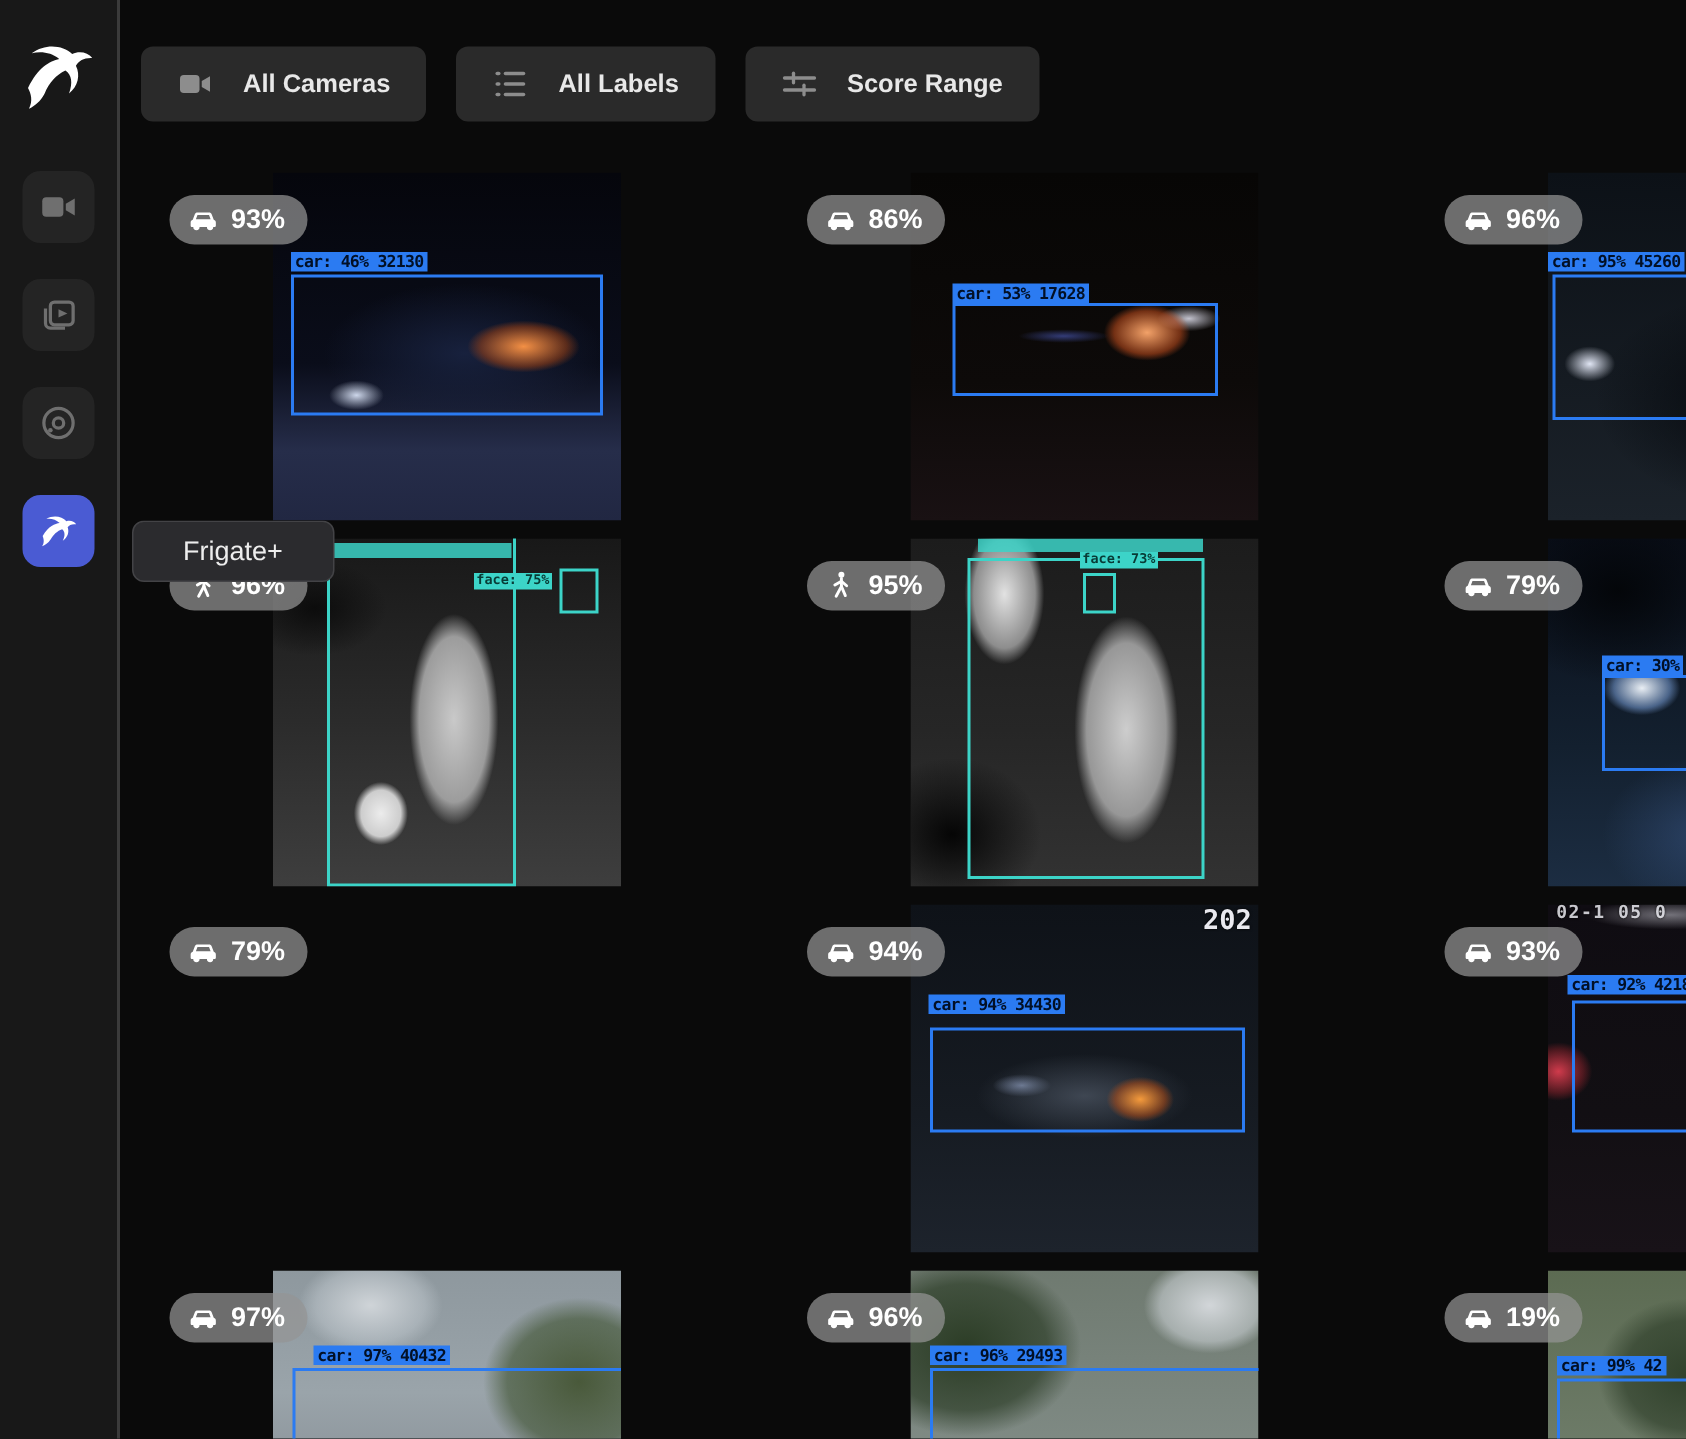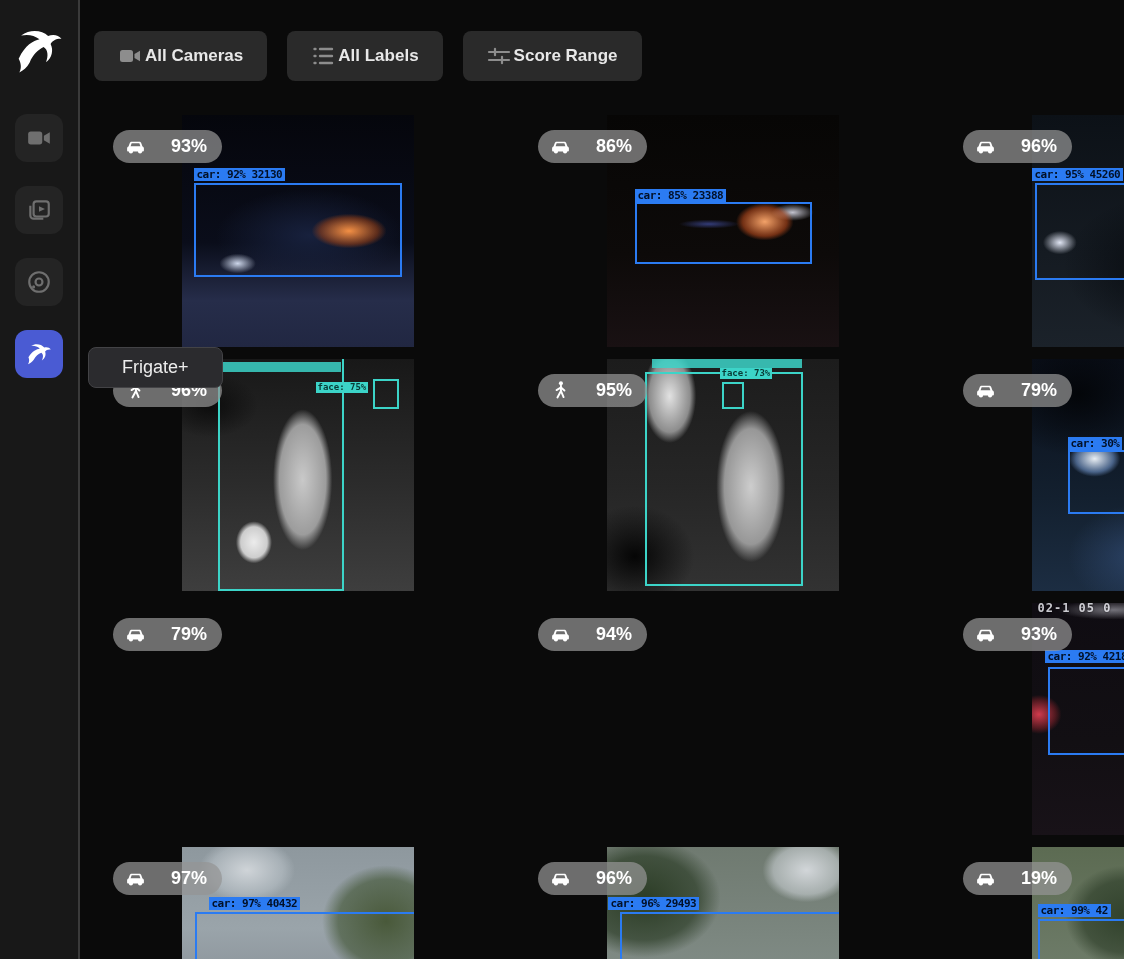--- a/index.html
+++ b/index.html
@@ -18,28 +18,28 @@
 
   
   .tooltip { position:fixed; left:88px; top:347px; z-index:50; background:#2b2b2e;
     border:1px solid #434346; border-radius:8px; padding:9px 33px; color:#ededed; font-size:18px; }
 
   
   .main { margin-left:82px; }
   .topbar { padding:31px 0 0 12px; display:flex; gap:20px; }
   .fbtn { height:50px; padding:0 24px; border:none; border-radius:8px; background:#2a2a2a;
     color:#e8e8e8; font-size:17px; font-weight:700; font-family:inherit;
-    display:inline-flex; align-items:center; gap:3px; cursor:pointer; }
+    display:inline-flex; align-items:center; gap:20px; cursor:pointer; }
   .fbtn svg { width:24px; height:24px; color:#8d8d8d; }
 
   
   .grid { margin:34px 0 0 3px; display:grid; grid-template-columns:repeat(3,425px); row-gap:12px; }
   .cell { position:relative; height:232px; display:flex; justify-content:center; }
   .badge { position:absolute; left:28px; top:15px; z-index:5; display:inline-flex; align-items:center;
-    gap:25px; background:rgba(148,148,148,.72); border-radius:9999px; padding:6px 15px 6px 12px;
+    gap:8px; background:rgba(148,148,148,.72); border-radius:9999px; padding:6px 15px 6px 12px;
     color:#fff; font-size:18px; font-weight:700; }
   .badge svg { width:21px; height:21px; }
   .thumb { position:relative; width:232px; height:232px; overflow:hidden; cursor:pointer; }
   .photo { position:absolute; inset:0; }
 
   .bbox { position:absolute; border:2px solid #2b7bf2; }
   .blabel { position:absolute; background:#2b7bf2; color:#021026; font:700 11px/13px "DejaVu Sans Mono",monospace;
     letter-spacing:-0.5px; padding:0 3px; white-space:nowrap; }
   .pbox { position:absolute; border:2px solid #3cd4c8; }
   .fbox { position:absolute; border:2px solid #3cd4c8; }
@@ -60,21 +60,21 @@
   .c4 .pbox{left:38px;top:13px;width:158px;height:214px}
   .c4 .fbox{left:115px;top:23px;width:22px;height:27px}
   .c4 .flabel{left:113px;top:9px}
   .c5 .blabel{left:36px;top:78px}.c5 .bbox{left:36px;top:91px;width:200px;height:64px}
   .c6 .blabel{left:11px;top:33px}.c6 .bbox{left:11px;top:53px;width:211px;height:116px}
   .c7 .blabel{left:12px;top:60px}.c7 .bbox{left:13px;top:82px;width:210px;height:70px}
   .c7 .ts{right:4px;top:0;font-size:18px}
   .c8 .blabel{left:13px;top:47px}.c8 .bbox{left:16px;top:64px;width:220px;height:88px}
   .c8 .ts{left:6px;top:-2px;font-size:12px;letter-spacing:1px;opacity:.85}
   .c9 .blabel{left:27px;top:50px}.c9 .bbox{left:13px;top:65px;width:228px;height:180px}
-  .c10 .blabel{left:1px;top:50px}.c10 .bbox{left:13px;top:65px;width:225px;height:180px}
+  .c10 .blabel{left:13px;top:50px}.c10 .bbox{left:13px;top:65px;width:225px;height:180px}
   .c11 .blabel{left:6px;top:57px}.c11 .bbox{left:6px;top:72px;width:230px;height:170px}
 
   
   .s0{background:
     radial-gradient(52px 24px at 72% 50%, rgba(255,150,70,.95), rgba(170,70,20,.5) 55%, transparent 72%),
     radial-gradient(26px 14px at 24% 64%, rgba(225,235,255,.9), transparent 70%),
     radial-gradient(110px 55px at 55% 52%, rgba(25,35,65,.9), transparent 85%),
     linear-gradient(180deg,#05060c 0%,#0a0d1a 55%,#262d4a 80%,#212742 100%);}
   .s1{background:
     radial-gradient(40px 26px at 68% 46%, rgba(255,170,110,.95), rgba(200,80,30,.55) 55%, transparent 72%),
@@ -252,34 +252,34 @@
 
     <div class="cell c0">
       <div class="badge">
         <svg>
             <use href="#i-car"></use>
           </svg>
         <span>93%</span>
       </div>
       <div class="thumb">
         <div class="photo s0"></div>
-        <div class="blabel">car: 92% 32130</div>
+        <div class="blabel">car: 46% 32130</div>
         <div class="bbox"></div>
       </div>
     </div>
     <div class="cell c1">
       <div class="badge">
         <svg>
             <use href="#i-car"></use>
           </svg>
         <span>86%</span>
       </div>
       <div class="thumb">
         <div class="photo s1"></div>
-        <div class="blabel">car: 85% 23388</div>
+        <div class="blabel">car: 53% 17628</div>
         <div class="bbox"></div>
       </div>
     </div>
     <div class="cell c2">
       <div class="badge">
         <svg>
             <use href="#i-car"></use>
           </svg>
         <span>96%</span>
       </div>
@@ -342,20 +342,26 @@
         <span>79%</span>
       </div>
     </div>
     <div class="cell c7">
       <div class="badge">
         <svg>
             <use href="#i-car"></use>
           </svg>
         <span>94%</span>
       </div>
+      <div class="thumb">
+        <div class="photo s7"></div>
+        <div class="ts">202</div>
+        <div class="blabel">car: 94% 34430</div>
+        <div class="bbox"></div>
+      </div>
     </div>
     <div class="cell c8">
       <div class="badge">
         <svg>
             <use href="#i-car"></use>
           </svg>
         <span>93%</span>
       </div>
       <div class="thumb">
         <div class="photo s8"></div>

